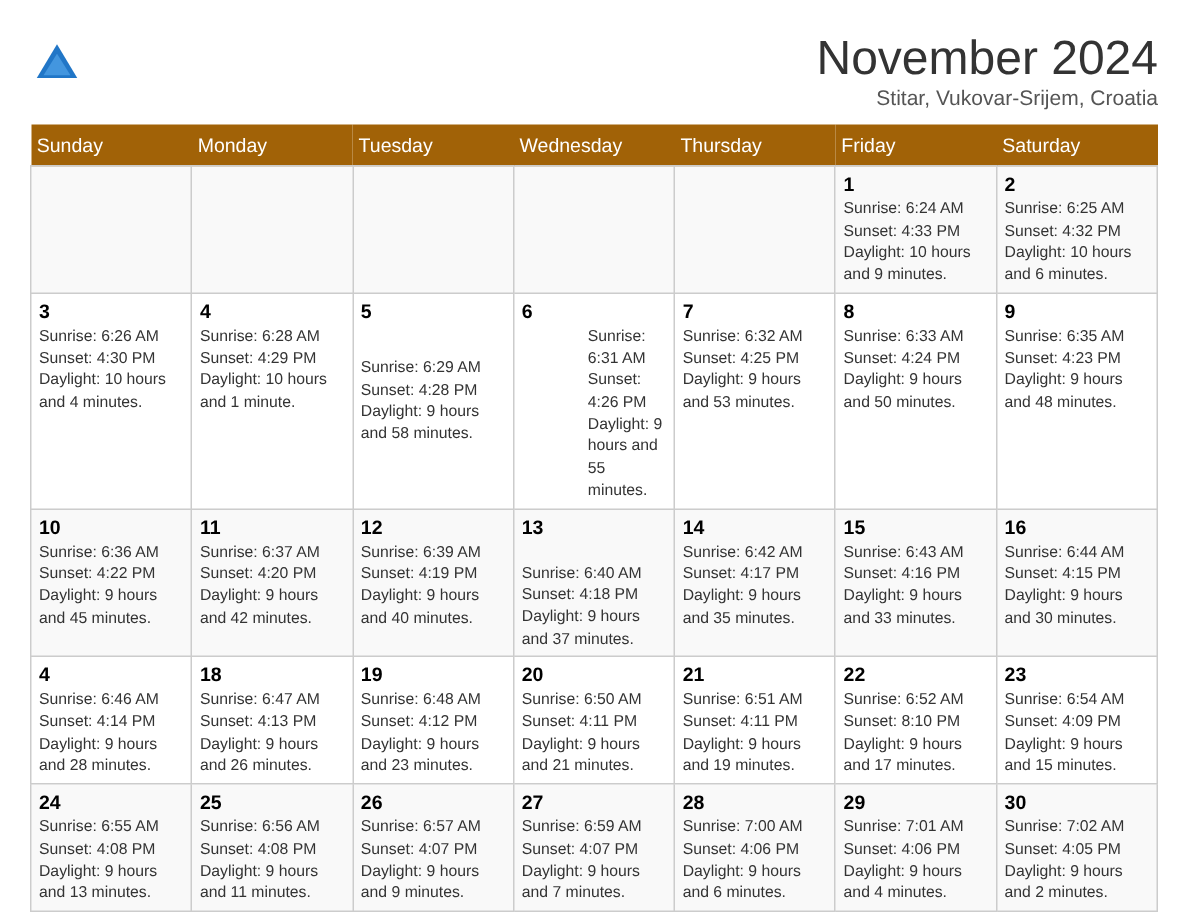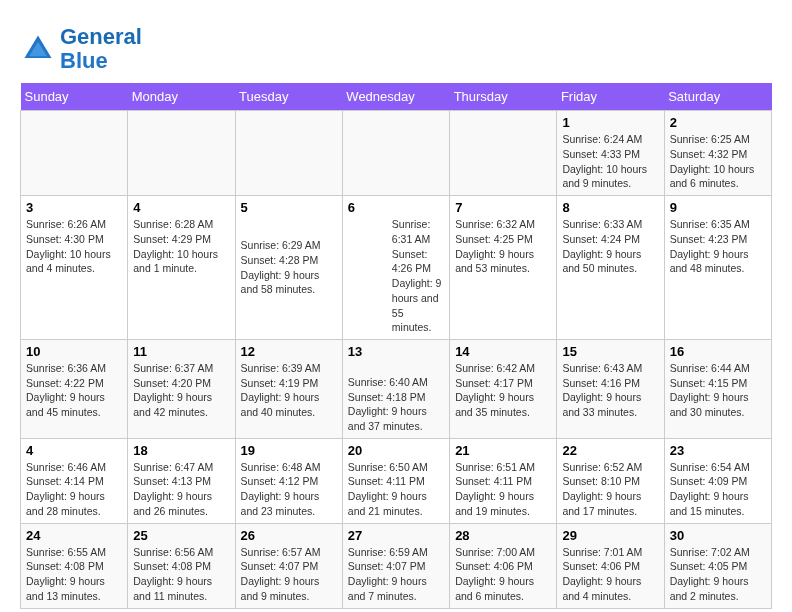--- a/index.html
+++ b/index.html
@@ -46,21 +46,21 @@
     .subtitle {
       font-size: 14px;
       color: #555;
     }
     table {
       width: 100%;
       border-collapse: collapse;
       font-size: 11px;
     }
     thead th {
-      background-color: #8b5cf6;
+      background-color: #a16207;
       color: #fff;
       padding: 6px 4px;
       text-align: left;
       font-size: 13px;
       font-weight: normal;
     }
     tbody td {
       border: 1px solid #ccc;
       vertical-align: top;
       padding: 4px 5px;
@@ -91,24 +91,24 @@
   </style>
 </head>
 <body>
 
 <div class="header">
   <div class="logo">
     <svg class="logo-icon" viewBox="0 0 40 40" xmlns="http://www.w3.org/2000/svg">
       <polygon points="20,5 35,30 5,30" fill="#2176c7"></polygon>
       <polygon points="20,12 30,28 10,28" fill="#5aabee" opacity="0.6"></polygon>
     </svg>
-    <div class="logo-text">
-      <span>General</span><br>
-      <span style="color:#2176c7">Blue</span>
-    </div>
+  </div>
+  <div class="title-block">
+    <div class="month-title">November 2024</div>
+    <div class="subtitle">Stitar, Vukovar-Srijem, Croatia</div>
   </div>
 </div>
 
 <table>
   <thead>
     <tr>
     <th>Sunday</th>
         <th>Monday</th>
         <th>Tuesday</th>
         <th>Wednesday</th>

